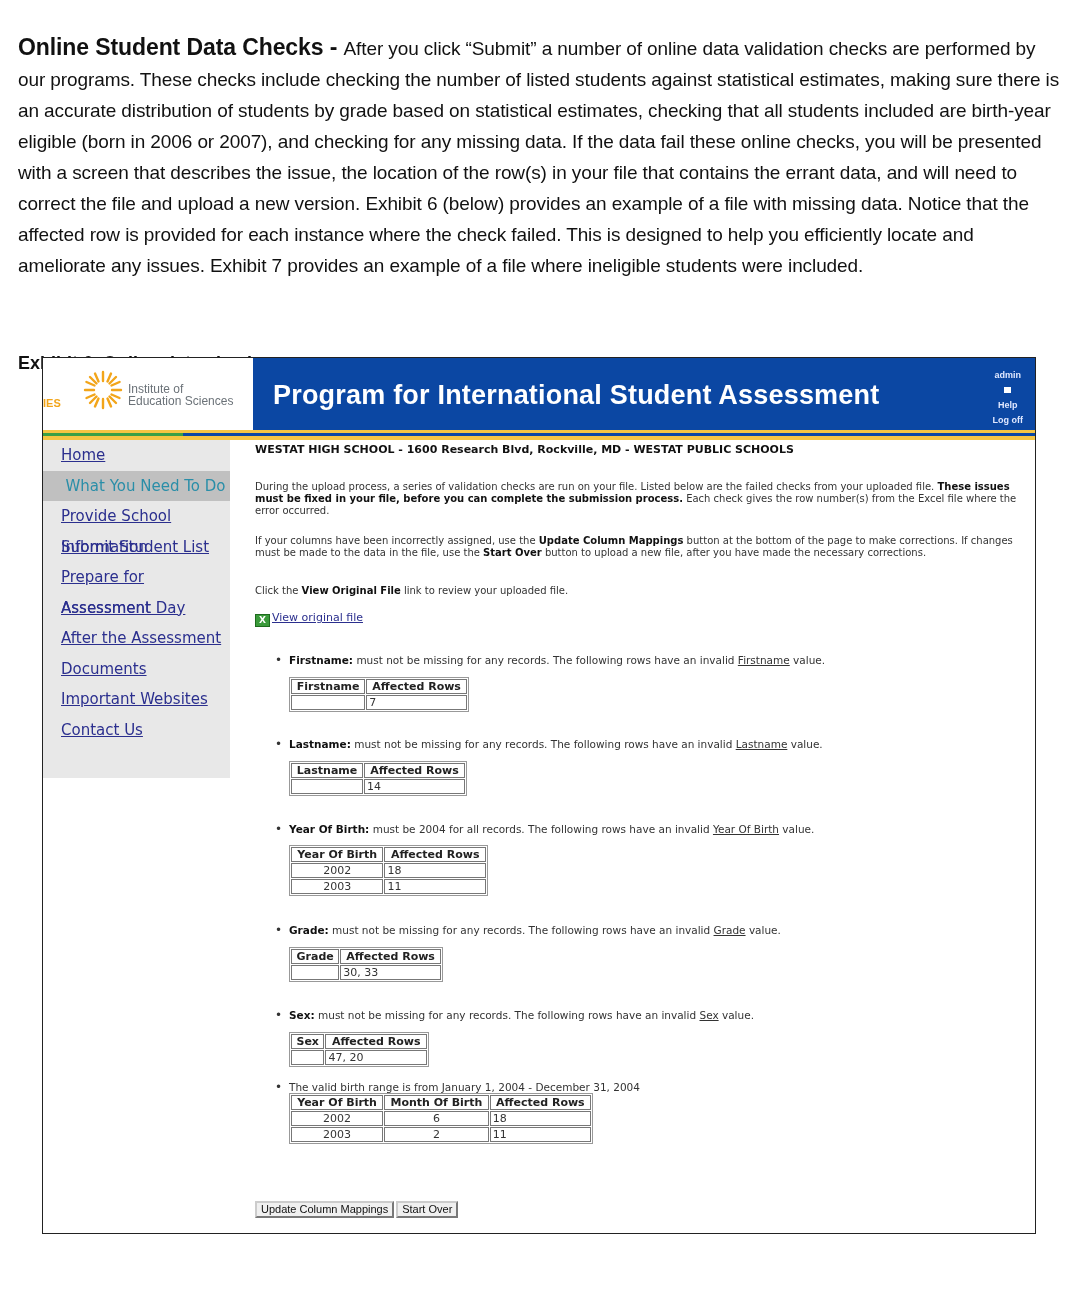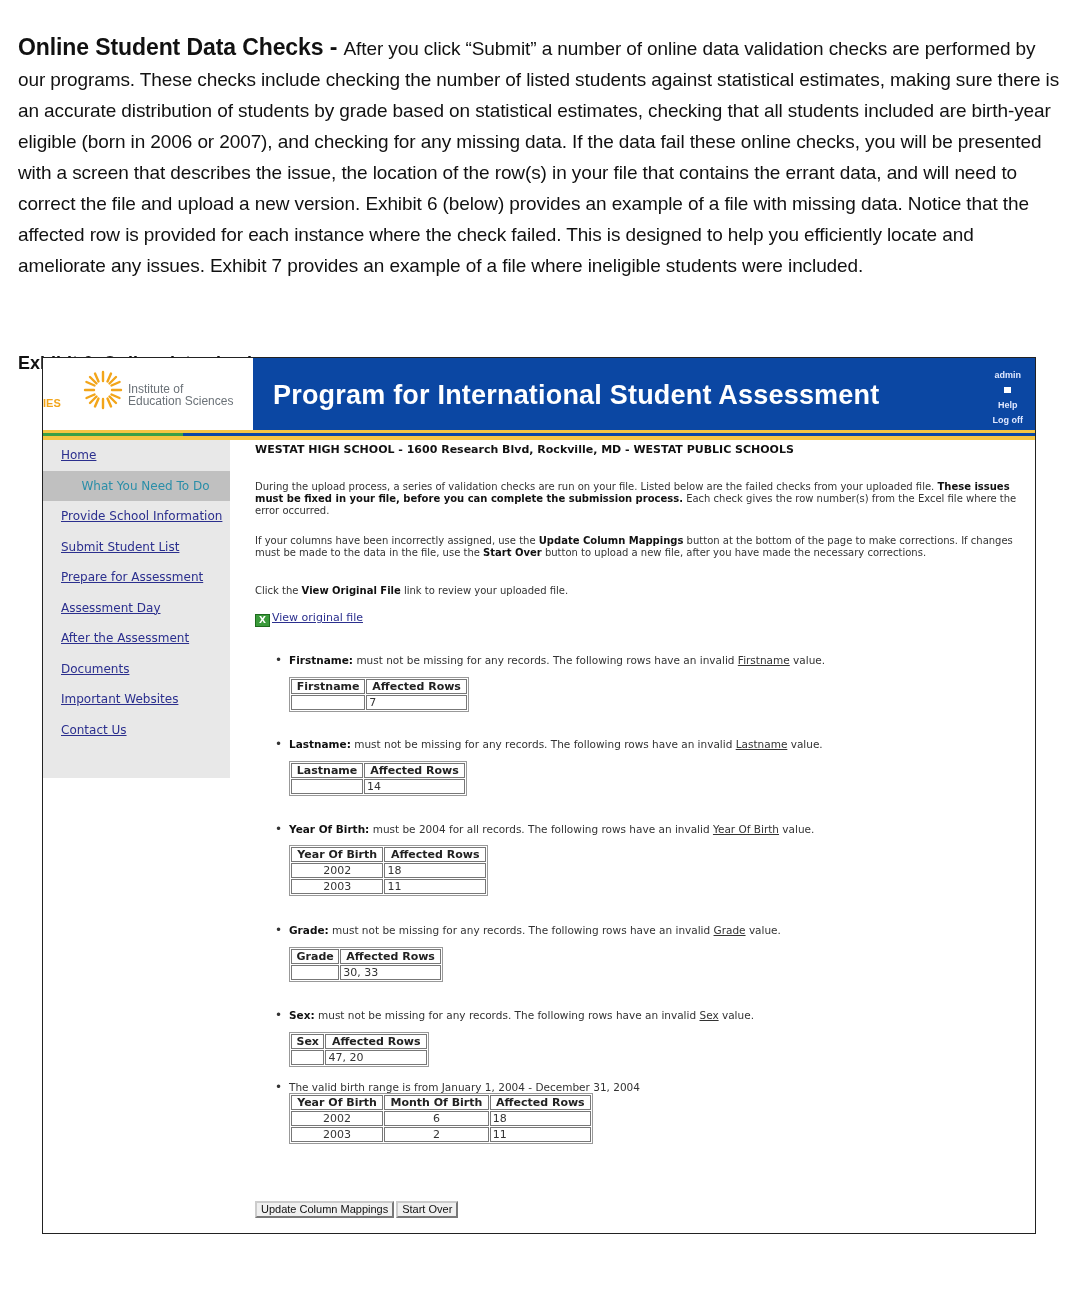--- a/index.html
+++ b/index.html
@@ -31,21 +31,21 @@
   .hdr-blue { position: absolute; left: 210px; top: 0; width: 782px; height: 72px; background: #0b47a3; }
   .hdr-title { position: absolute; left: 20px; top: 22px; font-size: 27px; font-weight: bold; color: #fff; letter-spacing: 0.2px; }
   .hdr-links { position: absolute; right: 12px; top: 10px; text-align: center; font-size: 9px; font-weight: bold; color: #e0e8ff; line-height: 15px; }
   .hdr-links .sq { display: inline-block; width: 7px; height: 6px; background: #fff; }
   .stripe-y { position: absolute; left: 0; top: 72px; width: 992px; height: 3px; background: #f5c542; }
   .stripe-g { position: absolute; left: 0; top: 75px; width: 140px; height: 3px; background: #3aa046; }
   .stripe-b { position: absolute; left: 140px; top: 75px; width: 852px; height: 3px; background: #0b47a3; }
   .stripe-y2 { position: absolute; left: 0; top: 78px; width: 992px; height: 4px; background: #f5c542; }
 
   .sidebar { position: absolute; left: 0; top: 82px; width: 187px; height: 338px; background: #e8e8e8; }
-  .sb-item { height: 30.5px; line-height: 30.5px; padding-left: 18px; font-size: 12px; font-family: "DejaVu Sans", sans-serif; }
+  .sb-item { height: 30.5px; line-height: 30.5px; padding-left: 18px; font-size: 15px; font-family: "DejaVu Sans", sans-serif; }
   .sb-link { color: #2b2f8e; text-decoration: underline; }
   .sb-section { background: #c0c0c0; color: #2a8ea8; font-weight: normal; text-align: center; }
 
   .main { position: absolute; left: 212px; top: 82px; width: 775px; font-family: "DejaVu Sans", sans-serif; font-size: 10px; color: #333; }
   .school { position: absolute; left: 0; top: 3px; font-weight: bold; font-size: 11px; color: #111; white-space: nowrap; }
   .p { position: absolute; left: 0; line-height: 12px; width: 775px; }
   .p b { color: #111; }
   .xls-link { position: absolute; left: 0; top: 171px; font-size: 11px; }
   .xls-icon { display: inline-block; width: 15px; height: 13px; background: #3a9a3a; border: 1px solid #1d6b1d; vertical-align: -2px; color: #fff; font-size: 9px; line-height: 11px; text-align: center; font-weight: bold; }
   .xls-link a { color: #2b2f8e; text-decoration: underline; margin-left: 2px; }

